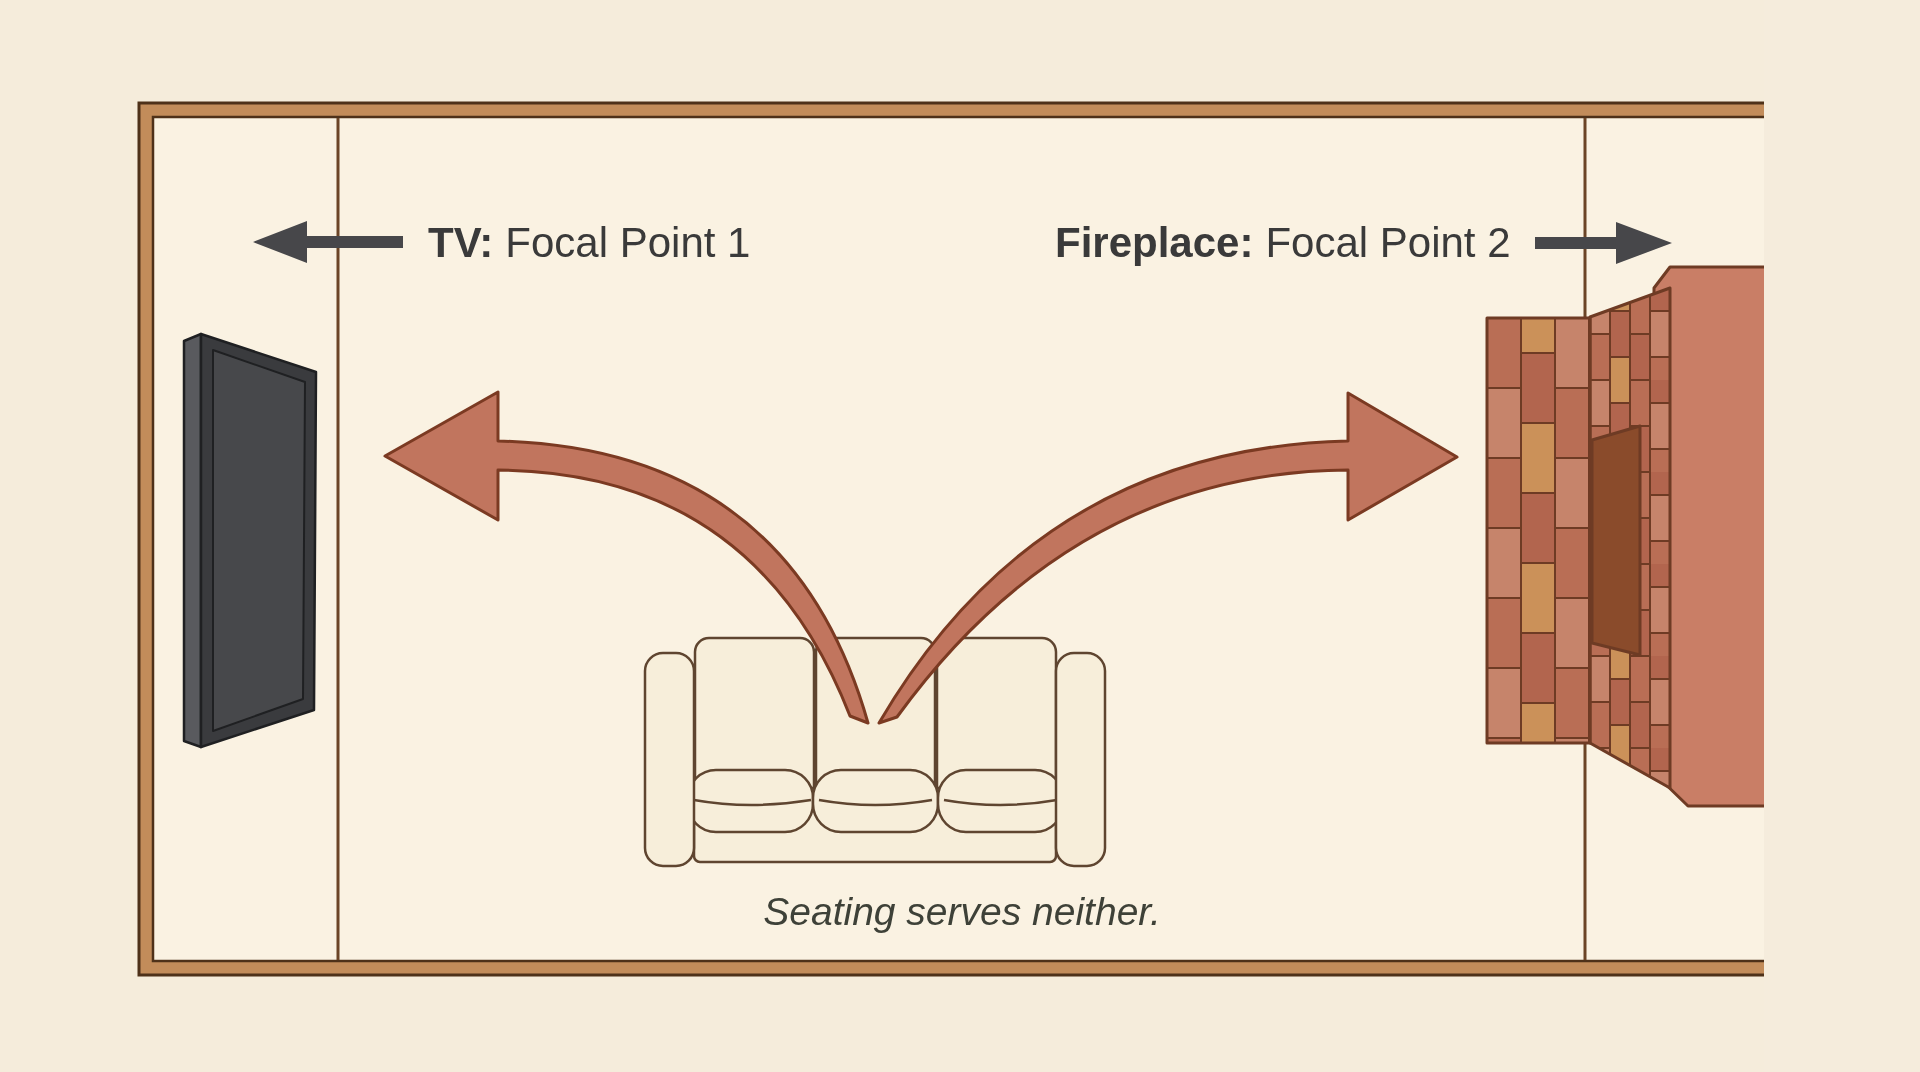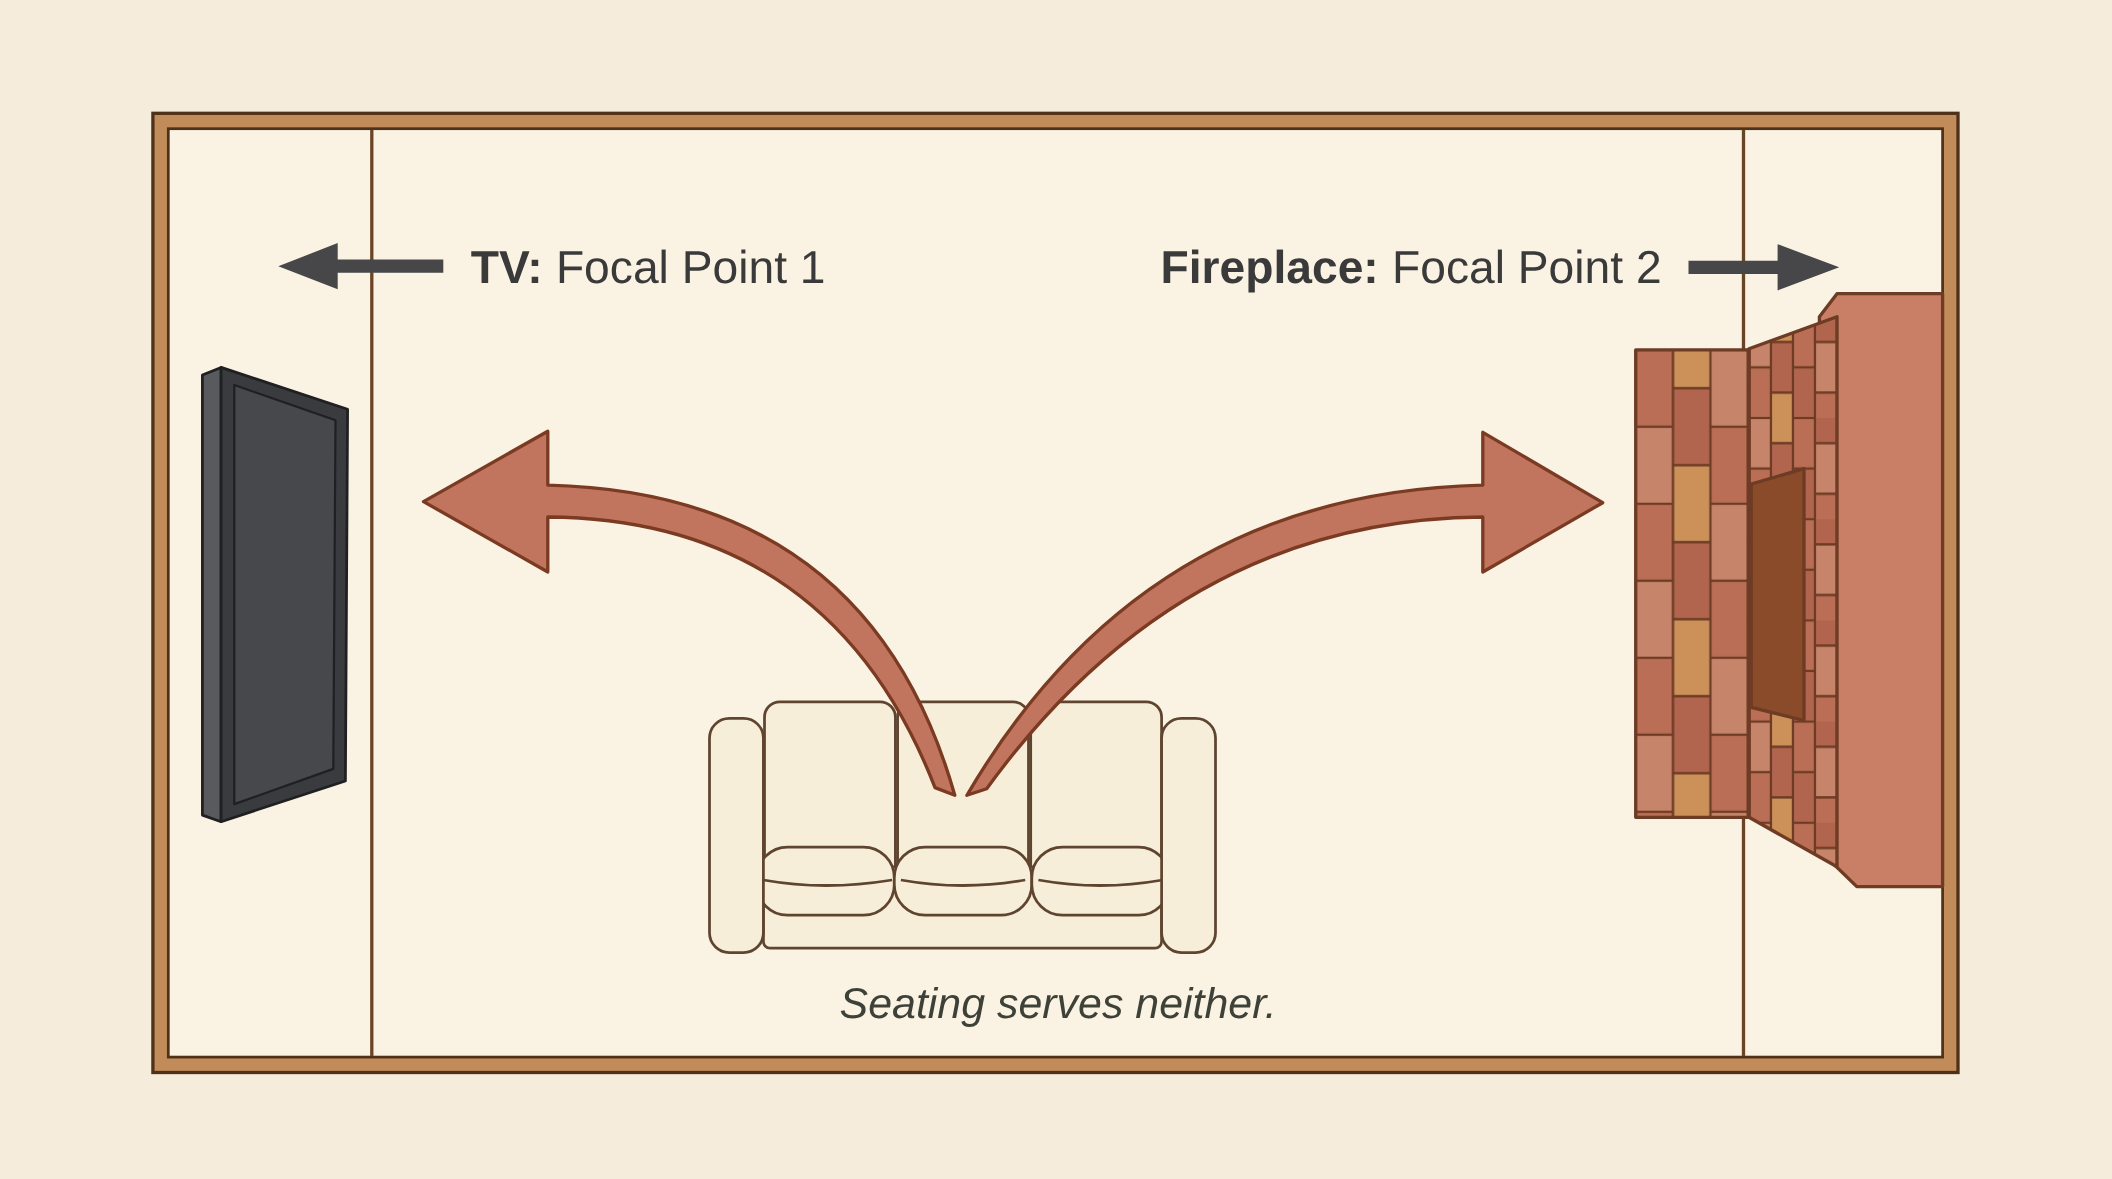--- a/index.html
+++ b/index.html
@@ -1,16 +1,16 @@
 <!DOCTYPE html>
 <html style="--canvas_bg: #f5ecdb; --room_bg: #faf2e2; --border_fill: #c28c5a; --border_stroke: #4e3119; --wall_line: #6b4426; --tv_side: #595a5e; --tv_frame: #3a3b3e; --tv_screen: #47484b; --tv_stroke: #1f2022; --sofa_fill: #f7eeda; --sofa_stroke: #5f4530; --flow_arrow_fill: #c1755e; --flow_arrow_stroke: #7b3a22; --label_arrow: #47474a; --label_text: #3a3a3a; --caption_text: #3e4138; --brick_a: #b96e55; --brick_b: #cb9159; --brick_c: #c6846b; --brick_d: #b2654e; --brick_mortar: #6e3b24; --chimney_fill: #c97e66; --firebox_fill: #8a4b2b;"><head>
 <meta charset="utf-8">
 <style>
   html,body{margin:0;padding:0;background:#f5ecdc;}
-  .stage{position:relative;width:1920px;height:1072px;overflow:hidden;}
+  .stage{position:relative;width:1764px;height:1072px;overflow:hidden;}
   svg{position:absolute;inset:0;display:block;}
 
   .bg-canvas{fill:var(--canvas_bg);}
   .room-band{fill:var(--border_fill);stroke:var(--border_stroke);stroke-width:3;}
   .room-floor{fill:var(--room_bg);stroke:var(--border_stroke);stroke-width:2.5;}
   .wall-line{stroke:var(--wall_line);stroke-width:3;fill:none;}
 
   .tv-part{stroke:var(--tv_stroke);stroke-width:2.5;stroke-linejoin:round;}
   .tv-side{fill:var(--tv_side);}
   .tv-front{fill:var(--tv_frame);}

